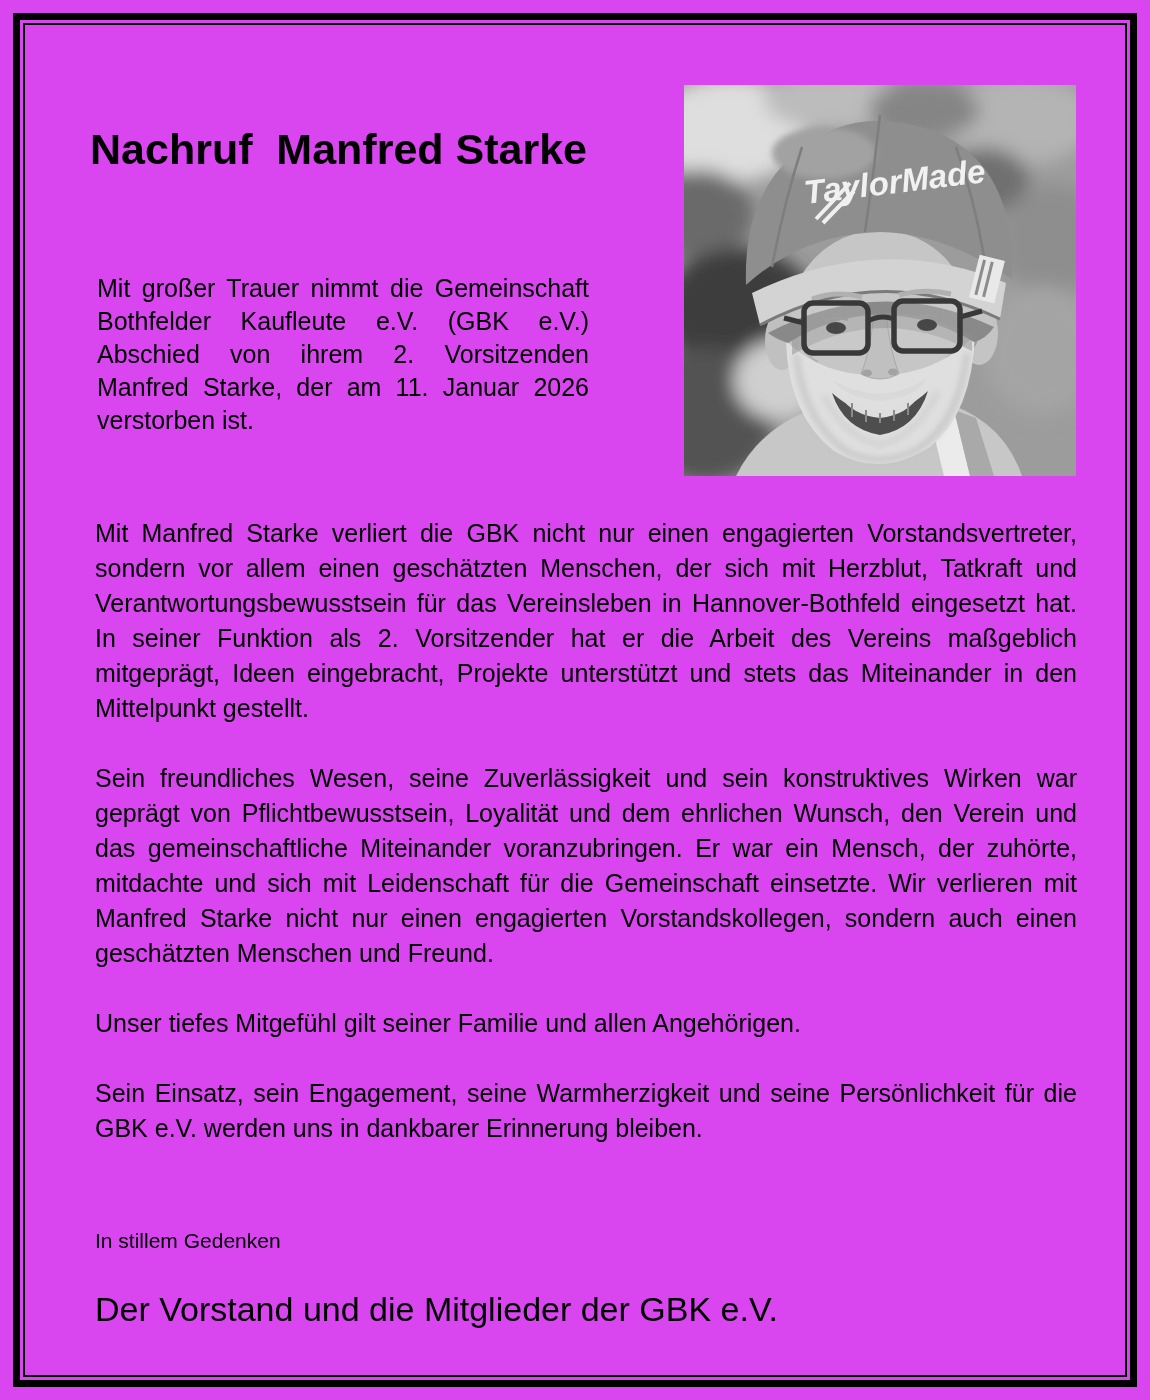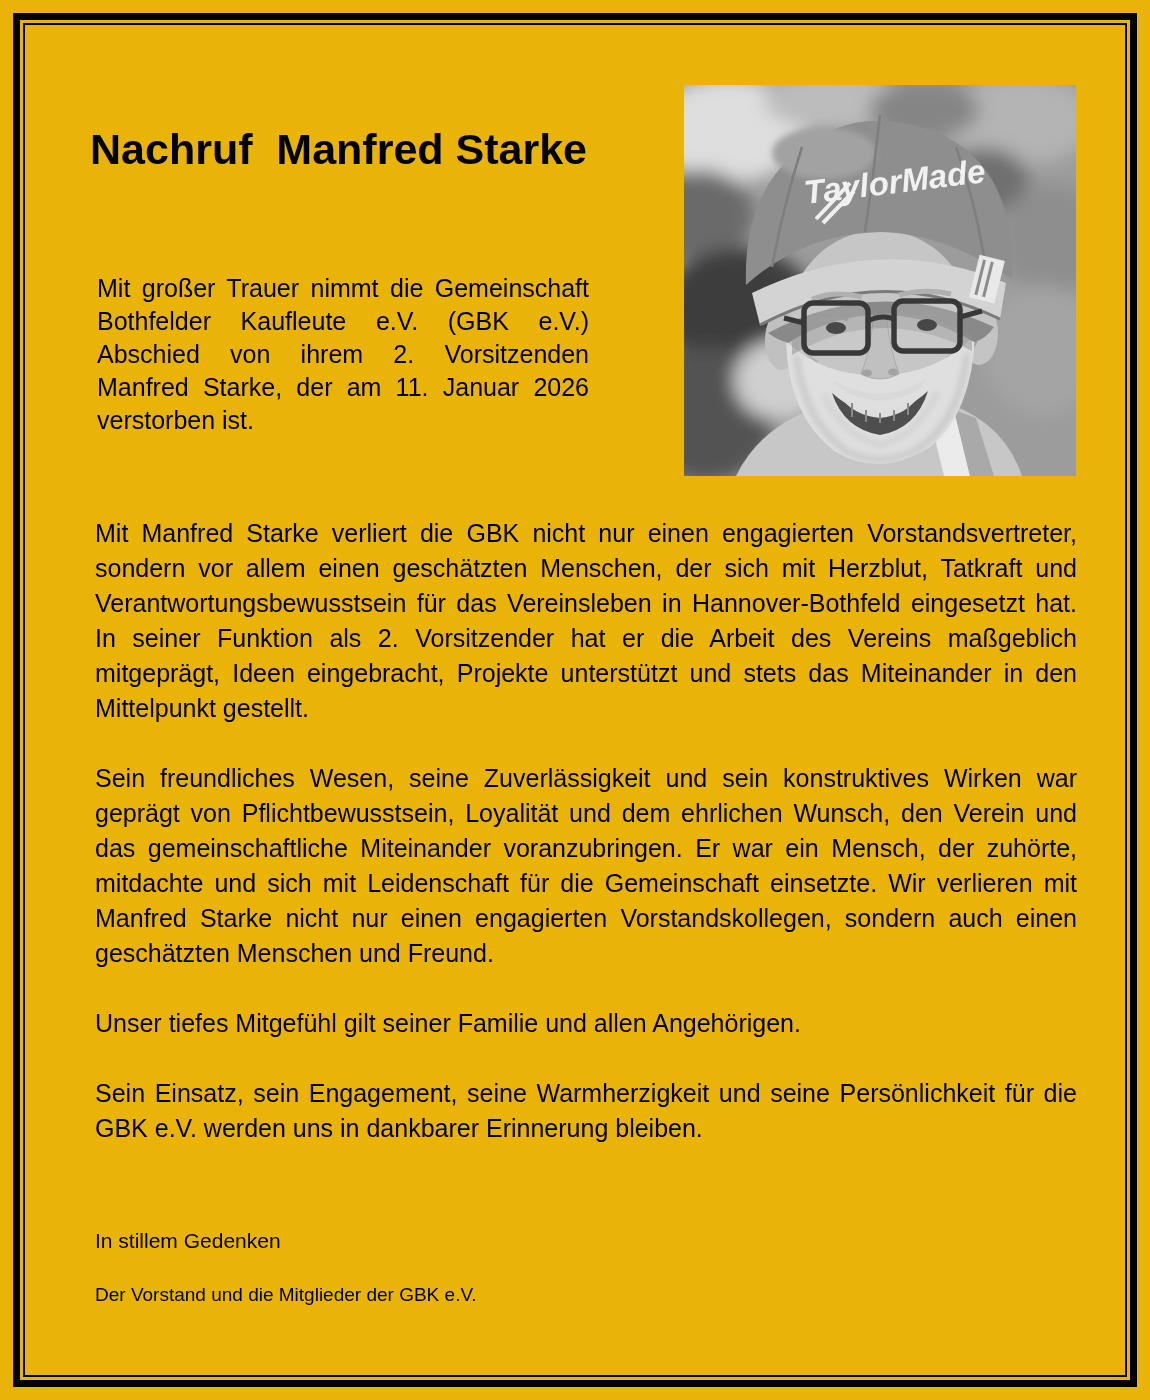--- a/index.html
+++ b/index.html
@@ -1,20 +1,20 @@
 <!DOCTYPE html>
 <html><head>
 <meta charset="utf-8">
 <style>
   html, body { margin: 0; padding: 0; background: #ffffff; }
   .page {
     position: relative;
     width: 1150px;
     height: 1400px;
-    background: #eab308;
+    background: #d946ef;
     color: #000000;
     font-family: "Liberation Sans", sans-serif;
     overflow: hidden;
   }
   .frame-outer {
     position: absolute;
     left: 13px; top: 13px; right: 13px; bottom: 13px;
     border: 7px solid #000000;
   }
   .frame-inner {
@@ -62,21 +62,21 @@
   }
   .closing-1 {
     position: absolute;
     left: 95px; top: 1202px;
     font-size: 21px;
     line-height: 35px;
   }
   .closing-2 {
     position: absolute;
     left: 95px; top: 1258px;
-    font-size: 19px;
+    font-size: 34px;
     line-height: 35px;
     text-align: center;
   }
   .cap-logo {
     font-family: "Liberation Sans", sans-serif;
     font-style: italic;
     font-weight: bold;
   }
 </style>
 </head>

